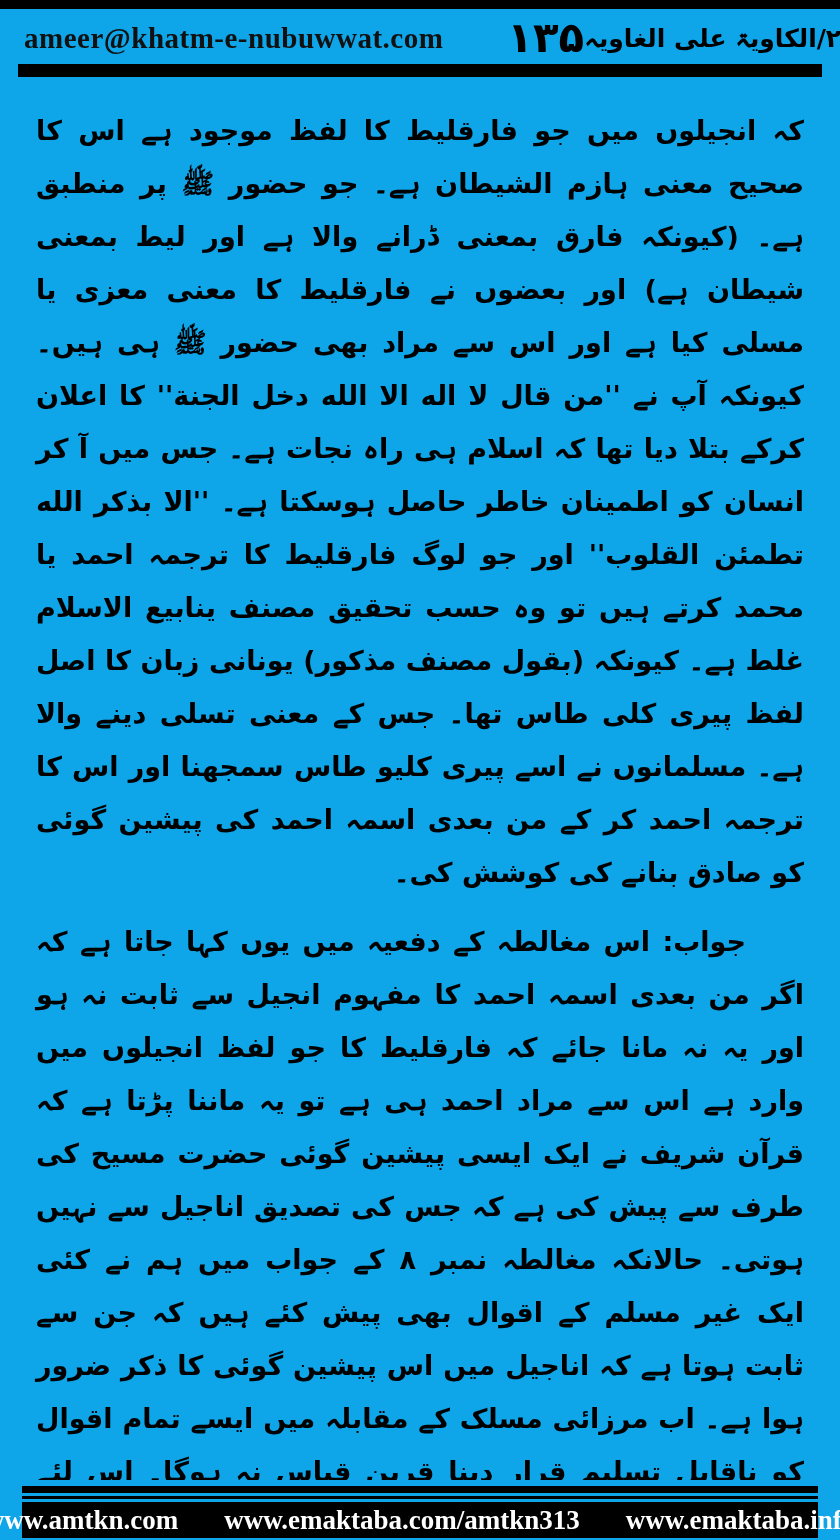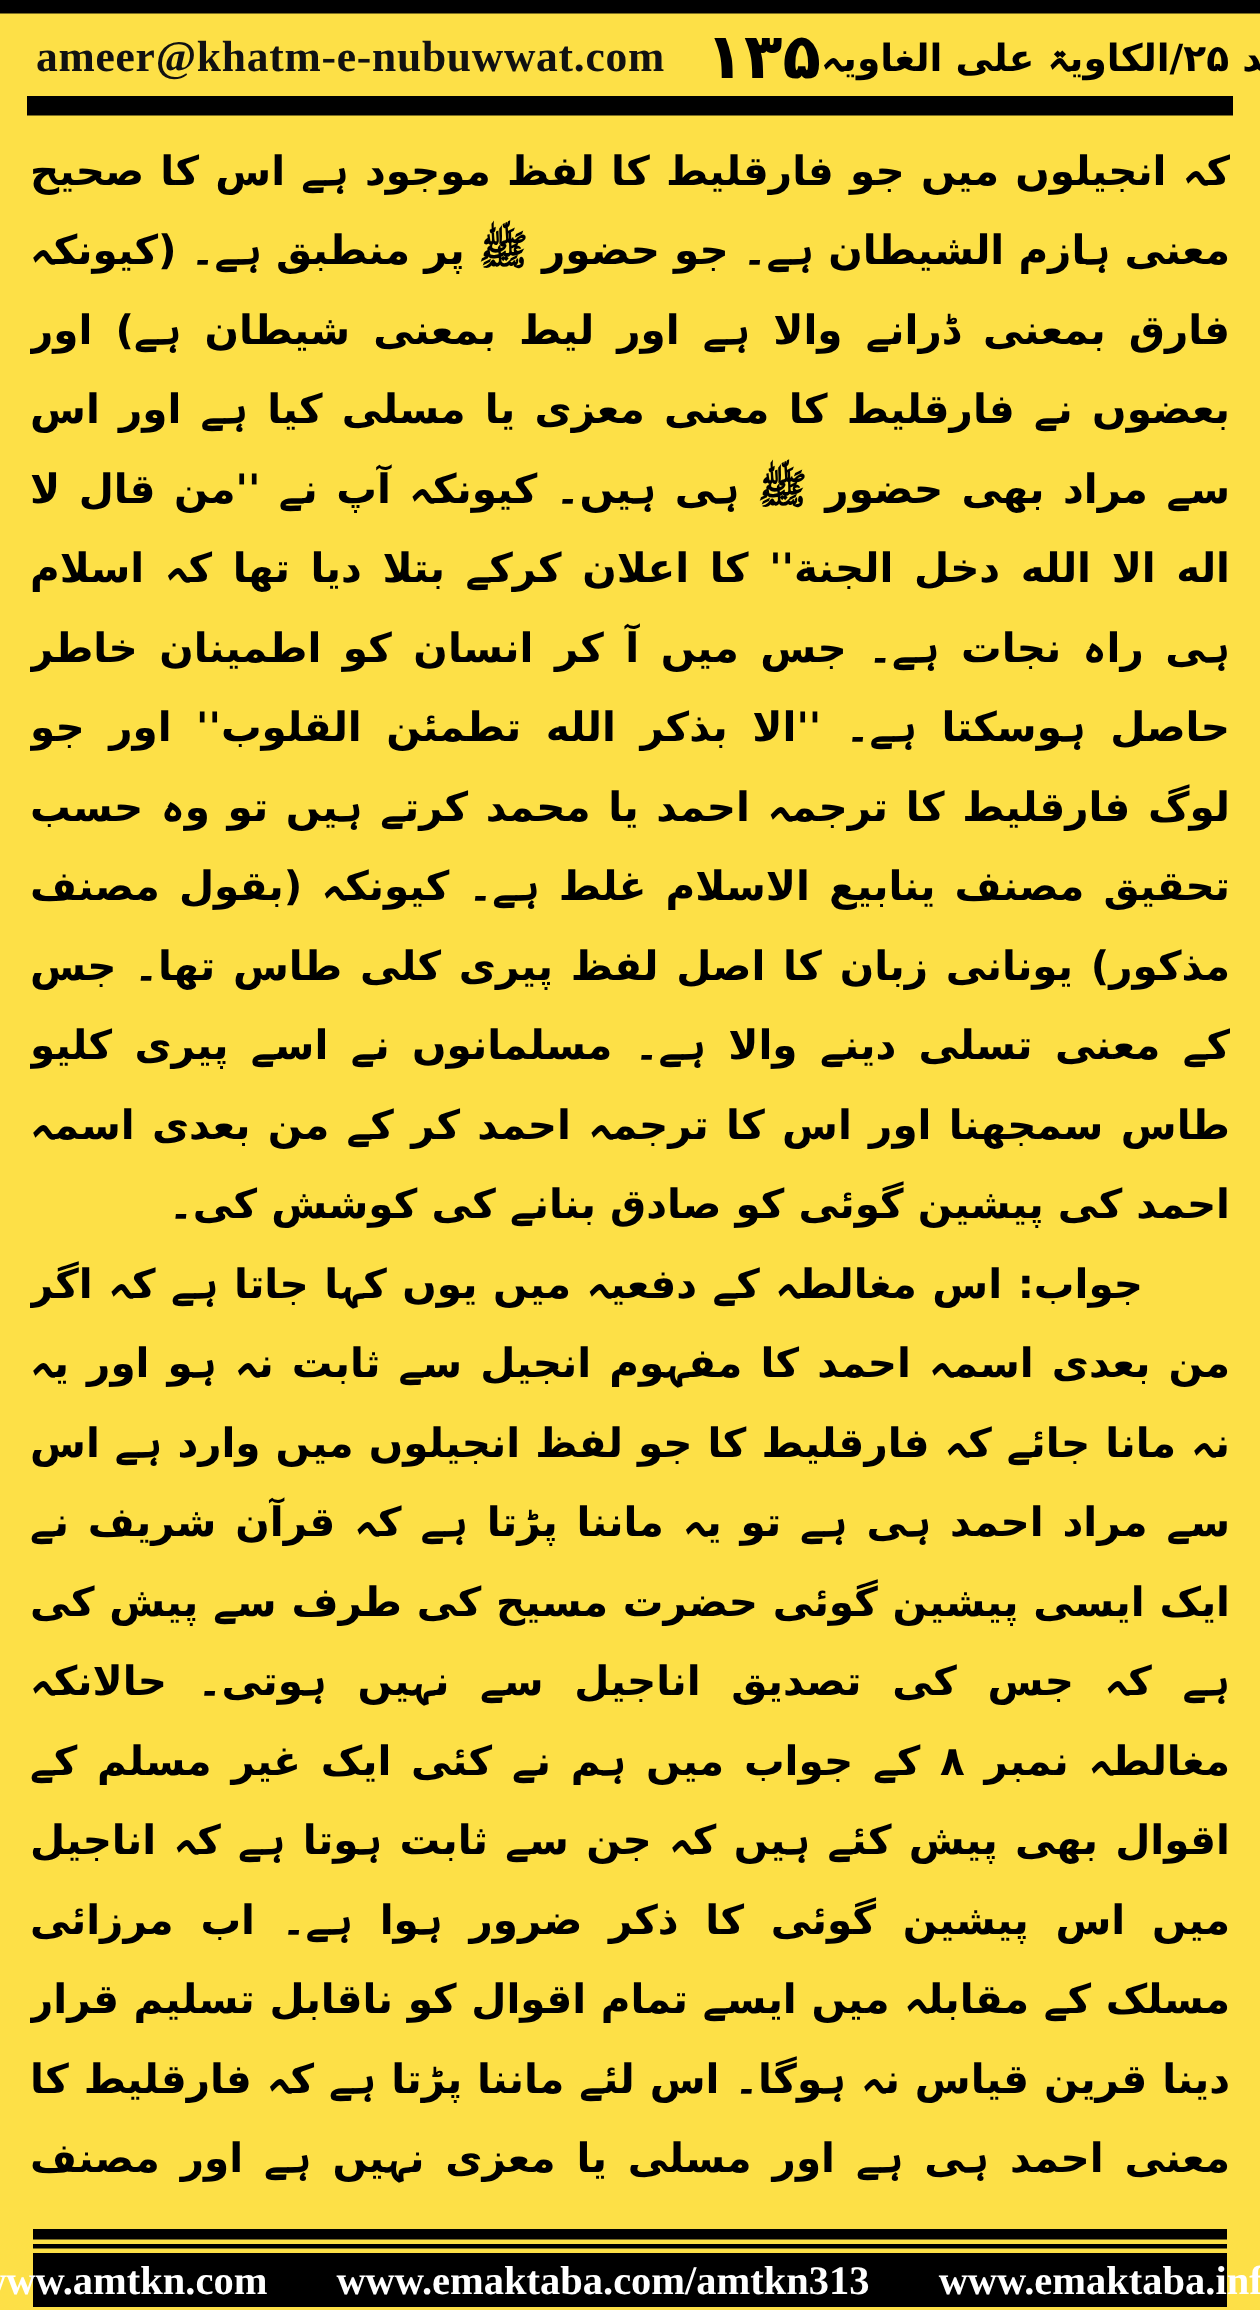--- a/index.html
+++ b/index.html
@@ -1,21 +1,21 @@
 <!DOCTYPE html>
 <html lang="ur"><head>
 <meta charset="utf-8">
 <style>
   html, body { margin: 0; padding: 0; background: #e8e8e8; }
   .page {
     position: relative;
     width: 840px;
     height: 1540px;
     margin: 0 auto;
-    background: #fde047;
+    background: #0ea5e9;
     overflow: hidden;
     font-family: "DejaVu Sans", sans-serif;
   }
   
   .top-rule {
     position: absolute;
     top: 0; left: 0; right: 0;
     height: 9px;
     background: #000;
   }
@@ -33,21 +33,21 @@
     font-size: 29px;
     color: #111;
     letter-spacing: 0.5px;
     white-space: nowrap;
   }
   .page-num {
     font-family: "DejaVu Sans", sans-serif;
     font-weight: 700;
     font-size: 42px;
     color: #000;
-    margin-left: 27px;
+    margin-left: 64px;
     line-height: 1;
     direction: rtl;
   }
   .book-title {
     margin-left: auto;
     direction: rtl;
     font-family: "DejaVu Sans", sans-serif;
     font-weight: 700;
     font-size: 25px;
     color: #000;
@@ -64,21 +64,21 @@
   .body-text {
     position: absolute;
     top: 88px; left: 20px; right: 20px;
     height: 1392px;
     overflow: hidden;
     direction: rtl;
     text-align: justify;
     color: #000;
   }
   .para {
-    margin: 0;
+    margin: 16px;
     font-family: "DejaVu Sans", sans-serif;
     font-weight: 700;
     font-size: 27px;
     line-height: 53px;
   }
   .para.indent { text-indent: 58px; }
   
   .footer-rule-thick {
     position: absolute;
     top: 1486px; left: 22px; right: 22px;

